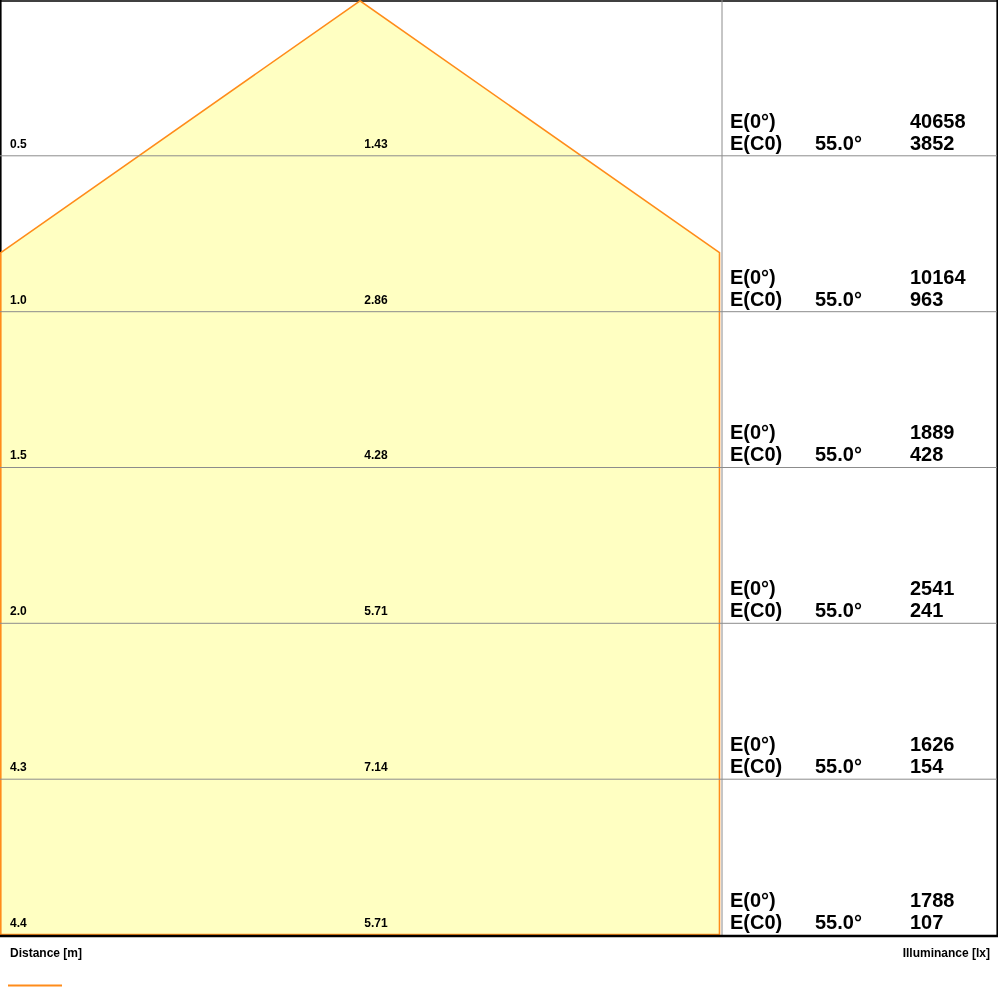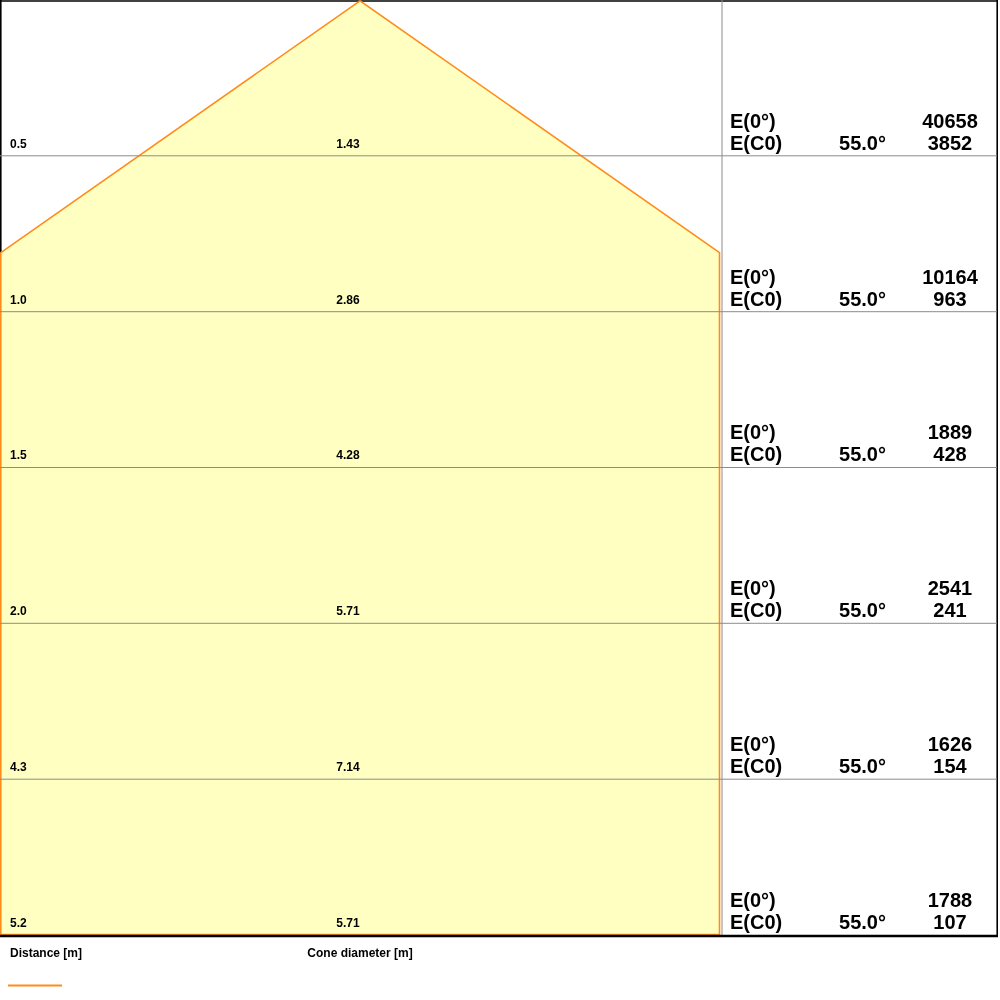--- a/index.html
+++ b/index.html
@@ -9,26 +9,26 @@
     height: 1000px;
     background: #ffffff;
     font-family: "Liberation Sans", sans-serif;
     font-weight: 700;
     color: #000000;
     overflow: hidden;
   }
   .plot-svg { position: absolute; left: 0; top: 0; }
   .txt { position: absolute; font-size: 12px; line-height: 18px; white-space: nowrap; }
   .dist { left: 10px; }
-  .diam { left: 248px; width: 200px; text-align: center; }
+  .diam { left: 276px; width: 200px; text-align: center; }
   .illum-block { position: absolute; left: 730px; width: 260px; }
   .iline { display: flex; font-size: 20px; line-height: 22px; }
   .ilab { width: 85px; text-align: left; }
-  .iang { width: 95px; text-align: center; }
-  .ival { width: 80px; text-align: center; }
+  .iang { width: 95px; text-align: left; }
+  .ival { width: 80px; text-align: left; }
   .ax-dist { left: 10px; top: 944px; }
   .ax-diam { left: 210px; top: 944px; width: 300px; text-align: center; }
   .ax-illum { left: 750px; top: 944px; width: 240px; text-align: right; }
   .legend { position: absolute; left: 8px; top: 977px; display: flex; align-items: center; gap: 8px; }
   .legend-text { font-size: 15px; line-height: 18px; white-space: nowrap; }
 </style>
 </head>
 <body>
 
 <div class="stage">
@@ -120,37 +120,37 @@
       <span class="iang"></span>
       <span class="ival">1626</span>
     </div>
     <div class="iline">
       <span class="ilab">E(C0)</span>
       <span class="iang">55.0°</span>
       <span class="ival">154</span>
     </div>
   </div>
 
-  <div class="txt dist" style="top:914px">5.2</div>
+  <div class="txt dist" style="top:914px">4.4</div>
   <div class="txt diam" style="top:914px">5.71</div>
   <div class="illum-block" style="top:889px">
     <div class="iline">
       <span class="ilab">E(0°)</span>
       <span class="iang"></span>
       <span class="ival">1788</span>
     </div>
     <div class="iline">
       <span class="ilab">E(C0)</span>
       <span class="iang">55.0°</span>
       <span class="ival">107</span>
     </div>
   </div>
 
   <div class="txt ax-dist">Distance [m]</div>
-  <div class="txt ax-diam">Cone diameter [m]</div>
+  <div class="txt ax-illum">Illuminance [lx]</div>
 
   <div class="legend">
     <svg width="54" height="16">
       <line x1="0" y1="8.5" x2="54" y2="8.5" stroke-width="2.2" stroke="#FF8C1A"></line>
     </svg>
   </div>
 
 </div>
 
 </body></html>

